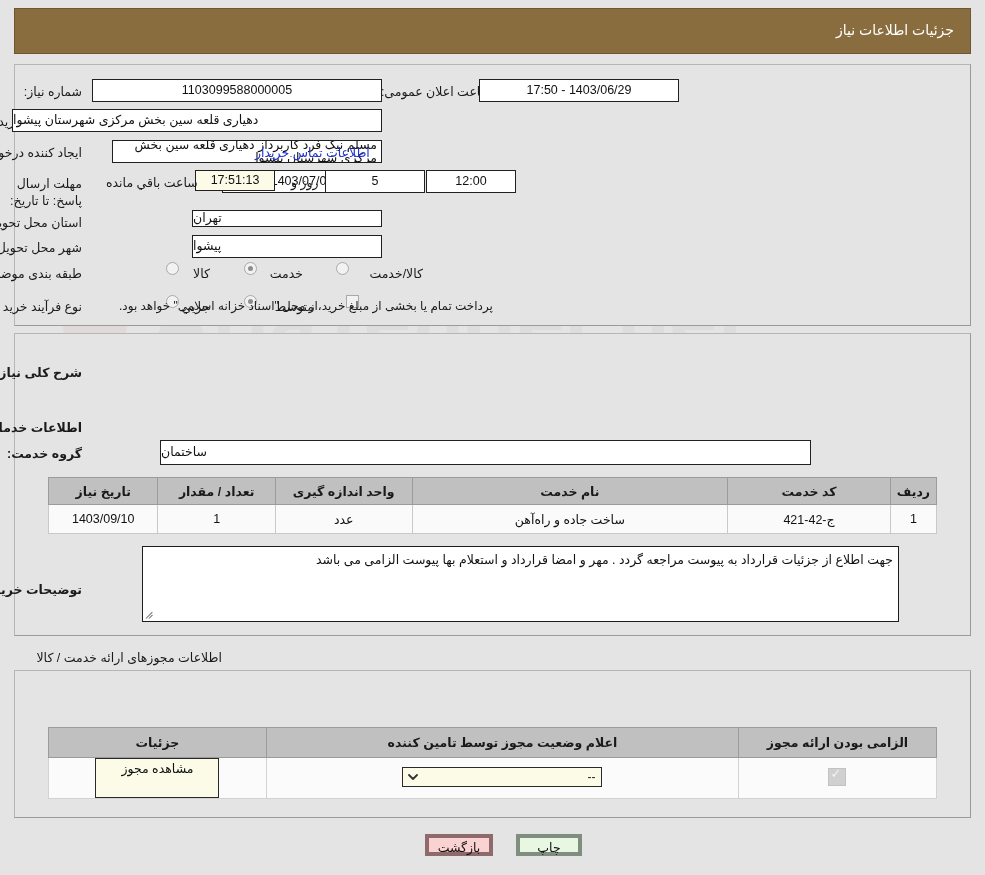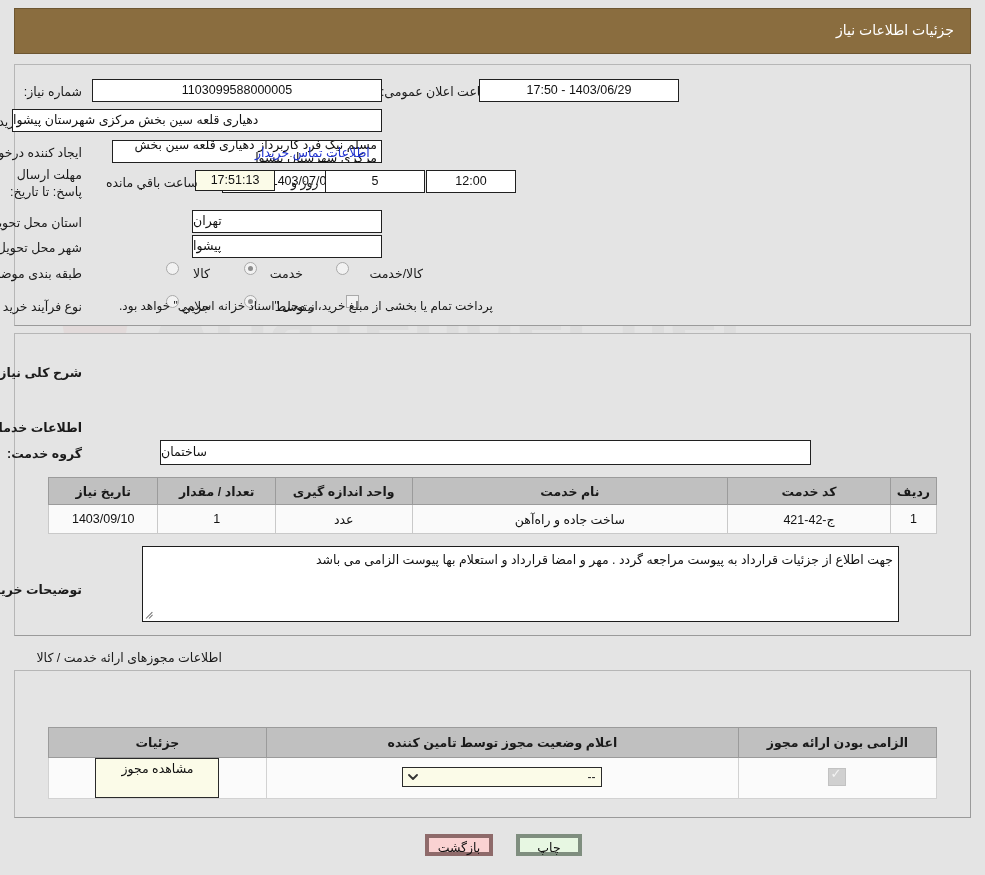--- a/index.html
+++ b/index.html
@@ -300,33 +300,33 @@
 
   <div class="box center" style="left:479px; top:79px; width:200px; height:23px;">1403/06/29 - 17:50</div>
 
   <div class="lbl" style="right:903px; top:114px;">نام دستگاه خریدار:</div>
   <div class="box right" style="right:603px; top:109px; width:370px; height:23px;">دهیاری قلعه سین بخش مرکزی شهرستان پیشوا</div>
 
   <div class="lbl" style="right:903px; top:145px;">ایجاد کننده درخواست:</div>
   <div class="box right" style="right:603px; top:140px; width:270px; height:23px;">مسلم نیک فرد کاربرداز دهیاری قلعه سین بخش مرکزی شهرستان پیشوا</div>
   <div class="link" style="right:884px; top:145px; right:auto; left:255px;">اطلاعات تماس خریدار</div>
 
-  <div class="lbl" style="right:903px; top:167px; white-space:normal; width:80px; line-height:17px;">
+  <div class="lbl" style="right:903px; top:176px; white-space:normal; width:80px; line-height:17px;">
     <span>مهلت ارسال پاسخ: تا تاریخ:</span>
   </div>
   <div class="box center" style="right:603px; top:170px; width:160px; height:23px;">1403/07/04</div>
   <div class="lbl" style="right:566px; top:175px;">ساعت</div>
   <div class="box center" style="right:469px; top:170px; width:90px; height:23px;">12:00</div>
   <div class="box center" style="left:325px; top:170px; width:100px; height:23px;">5</div>
   <div class="lbl" style="left:291px; top:175px;">روز و</div>
   <div class="box center cream" style="left:195px; top:170px; width:80px; height:21px;">17:51:13</div>
   <div class="lbl" style="left:106px; top:175px;">ساعت باقي مانده</div>
 
   <div class="lbl" style="right:903px; top:215px;">استان محل تحویل:</div>
-  <div class="box right" style="right:603px; top:210px; width:190px; height:23px;">تهران</div>
+  <div class="box right" style="right:603px; top:210px; width:190px; height:17px;">تهران</div>
 
   <div class="lbl" style="right:903px; top:240px;">شهر محل تحویل:</div>
   <div class="box right" style="right:603px; top:235px; width:190px; height:23px;">پیشوا</div>
 
   <div class="lbl" style="right:903px; top:266px;">طبقه بندی موضوعی:</div>
   <div class="radio" style="right:806px; top:262px;"></div>
   <div class="lbl" style="right:775px; top:266px;">کالا</div>
   <div class="radio on" style="right:728px; top:262px;"></div>
   <div class="lbl" style="right:682px; top:266px;">خدمت</div>
   <div class="radio" style="right:636px; top:262px;"></div>

